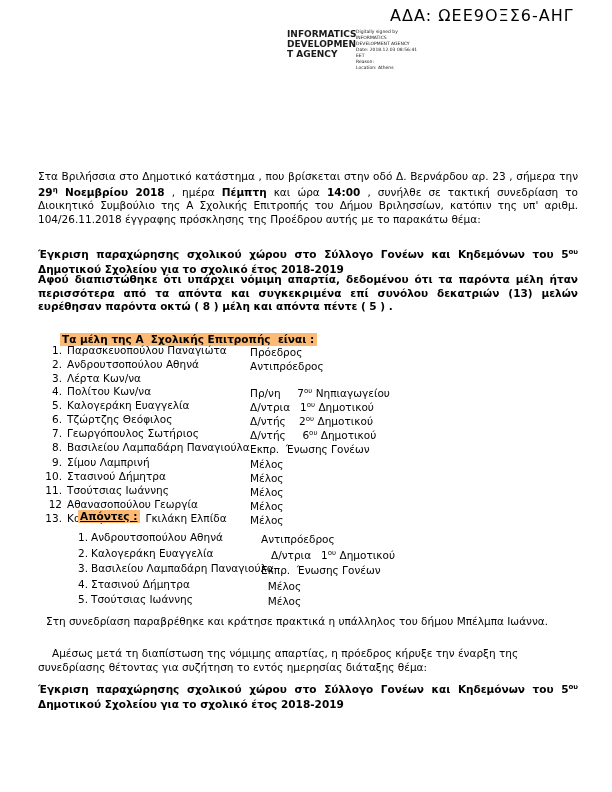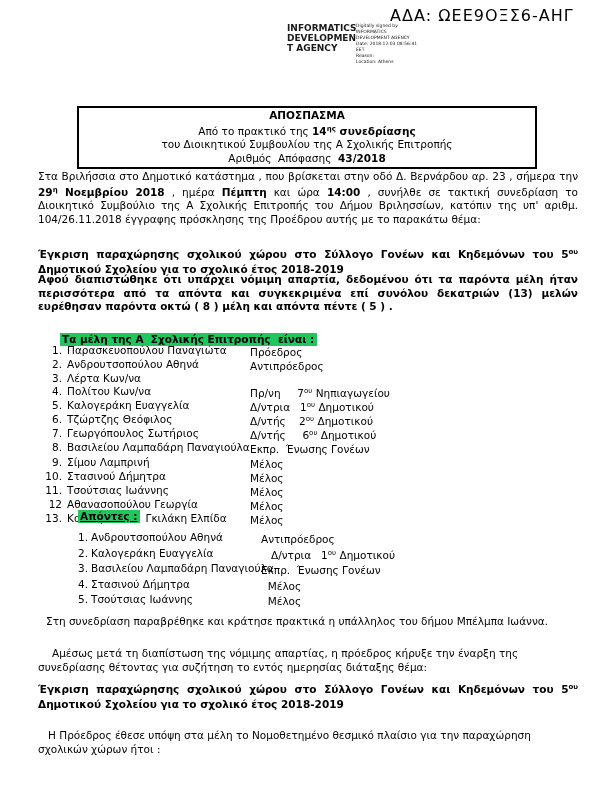--- a/index.html
+++ b/index.html
@@ -1,34 +1,34 @@
 <!DOCTYPE html>
 <html lang="el"><head>
 <meta charset="utf-8">
 <style>
   html,body{margin:0;padding:0;background:#ffffff;}
   .page{position:relative;width:612px;height:792px;background:#ffffff;color:#000;
         font-family:"DejaVu Sans", sans-serif;overflow:hidden;}
   .b{font-weight:bold;}
   .sup{font-size:7px;vertical-align:4px;}
   .ada{position:absolute;left:378px;top:6px;font-size:16px;letter-spacing:1px;white-space:pre;margin-left:12px;}
-  .stamp{position:absolute;left:287px;top:23px;display:flex;gap:5px;justify-content:center;}
+  .stamp{position:absolute;left:287px;top:29px;display:flex;gap:5px;justify-content:center;}
   .stamp-agency{width:64px;font-size:9px;font-weight:bold;line-height:10px;color:#1a1a1a;}
   .stamp-sig{width:72px;font-size:4.5px;line-height:6px;color:#1a1a1a;}
   .gov-header{position:absolute;left:57px;top:55px;font-size:10.5px;line-height:12.3px;
               letter-spacing:0.7px;white-space:pre;}
   .box{position:absolute;left:77px;top:106px;width:456px;border:2px solid #000;
        text-align:center;font-size:10.5px;line-height:13.5px;padding:1px 0 2px 0;}
   .box div{white-space:pre;}
   .par{position:absolute;left:38px;width:540px;font-size:10.5px;line-height:13.6px;}
   .justify{text-align:justify;}
   #p1{top:170px;}
   #subject1{top:245px;line-height:15px;font-weight:bold;}
   #p2{top:273px;font-weight:bold;}
-  .hl{background:#22c55e;padding:0 3px 1px 2px;font-weight:bold;font-size:10.5px;white-space:pre;}
+  .hl{background:#fdba74;padding:0 3px 1px 2px;font-weight:bold;font-size:10.5px;white-space:pre;}
   .members-heading{position:absolute;left:60px;top:328px;}
   .members{position:absolute;left:42px;top:344px;width:534px;font-size:10.5px;}
   .mrow{display:flex;line-height:12.2px;}
   .mnum{width:20px;flex:none;text-align:right;white-space:pre;}
   .mname{width:183px;flex:none;margin-left:5px;white-space:pre;}
   .mrole{flex:1;white-space:pre;}
   .absent-heading{position:absolute;left:78px;top:505px;text-decoration:underline;}
   .absent{position:absolute;left:78px;top:531px;width:498px;font-size:10.5px;}
   .arow{display:flex;line-height:13.6px;}
   .anum{width:13px;flex:none;white-space:pre;}
@@ -57,26 +57,20 @@
       <div>INFORMATICS</div>
       <div>DEVELOPMENT AGENCY</div>
       <div>Date: 2018.12.03 08:56:41</div>
       <div>EET</div>
       <div>Reason:</div>
       <div>Location: Athens</div>
     </div>
   </div>
 
 
-  <div class="box">
-    <div class="b">ΑΠΟΣΠΑΣΜΑ</div>
-    <div><span>Από το πρακτικό της </span><span class="b">14</span><span class="b sup">ης</span><span class="b"> συνεδρίασης</span></div>
-    <div>του Διοικητικού Συμβουλίου της Α Σχολικής Επιτροπής</div>
-    <div><span>Αριθμός  Απόφασης  </span><span class="b">43/2018</span></div>
-  </div>
 
   <div class="par justify" id="p1"><span>Στα  Βριλήσσια στο Δημοτικό κατάστημα , που  βρίσκεται  στην οδό Δ. Βερνάρδου αρ. 23 , σήμερα την </span><span class="b">29</span><span class="b sup">η</span><span class="b"> Νοεμβρίου  2018</span><span> , ημέρα </span><span class="b">Πέμπτη</span><span>  και ώρα </span><span class="b">14:00</span><span> , συνήλθε σε τακτική συνεδρίαση το Διοικητικό Συμβούλιο της  Α  Σχολικής Επιτροπής του Δήμου Βριλησσίων, κατόπιν της  υπ' αριθμ. 104/26.11.2018 έγγραφης πρόσκλησης της Προέδρου αυτής με το παρακάτω θέμα:</span></div>
 
   <div class="par justify" id="subject1"><span>Έγκριση παραχώρησης σχολικού χώρου στο Σύλλογο Γονέων και Κηδεμόνων του 5</span><span class="sup">ου</span><span> Δημοτικού Σχολείου  για το σχολικό έτος 2018-2019</span></div>
 
   <div class="par justify" id="p2">Αφού διαπιστώθηκε ότι υπάρχει νόμιμη απαρτία, δεδομένου ότι τα  παρόντα μέλη ήταν περισσότερα από τα απόντα και συγκεκριμένα  επί συνόλου δεκατριών  (13)  μελών ευρέθησαν παρόντα οκτώ  ( 8 )  μέλη και απόντα  πέντε ( 5 ) .</div>
 
   <div class="members-heading"><span class="hl">Τα μέλη της Α  Σχολικής Επιτροπής  είναι :</span></div>
 
   <div class="members">
@@ -193,15 +187,14 @@
         <span class="arole"><span>  Μέλος</span><span class="sup"></span><span></span></span>
       </div>
     </div>
 
   <div class="par" id="p4">Αμέσως  μετά τη διαπίστωση της νόμιμης απαρτίας,  η πρόεδρος κήρυξε την έναρξη της συνεδρίασης  θέτοντας για συζήτηση το  εντός ημερησίας διάταξης θέμα:</div>
 
   <div class="par" id="p3">Στη συνεδρίαση  παραβρέθηκε και κράτησε πρακτικά   η υπάλληλος του δήμου Μπέλμπα Ιωάννα.</div>
 
   <div class="par justify" id="subject2"><span>Έγκριση παραχώρησης σχολικού χώρου στο Σύλλογο Γονέων και Κηδεμόνων του 5</span><span class="sup">ου</span><span> Δημοτικού Σχολείου  για το σχολικό έτος 2018-2019</span></div>
 
-  <div class="par" id="p5">Η Πρόεδρος έθεσε υπόψη στα μέλη  το Νομοθετημένο θεσμικό πλαίσιο για την παραχώρηση σχολικών χώρων ήτοι :</div>
 
 </div>
 
 </body></html>

